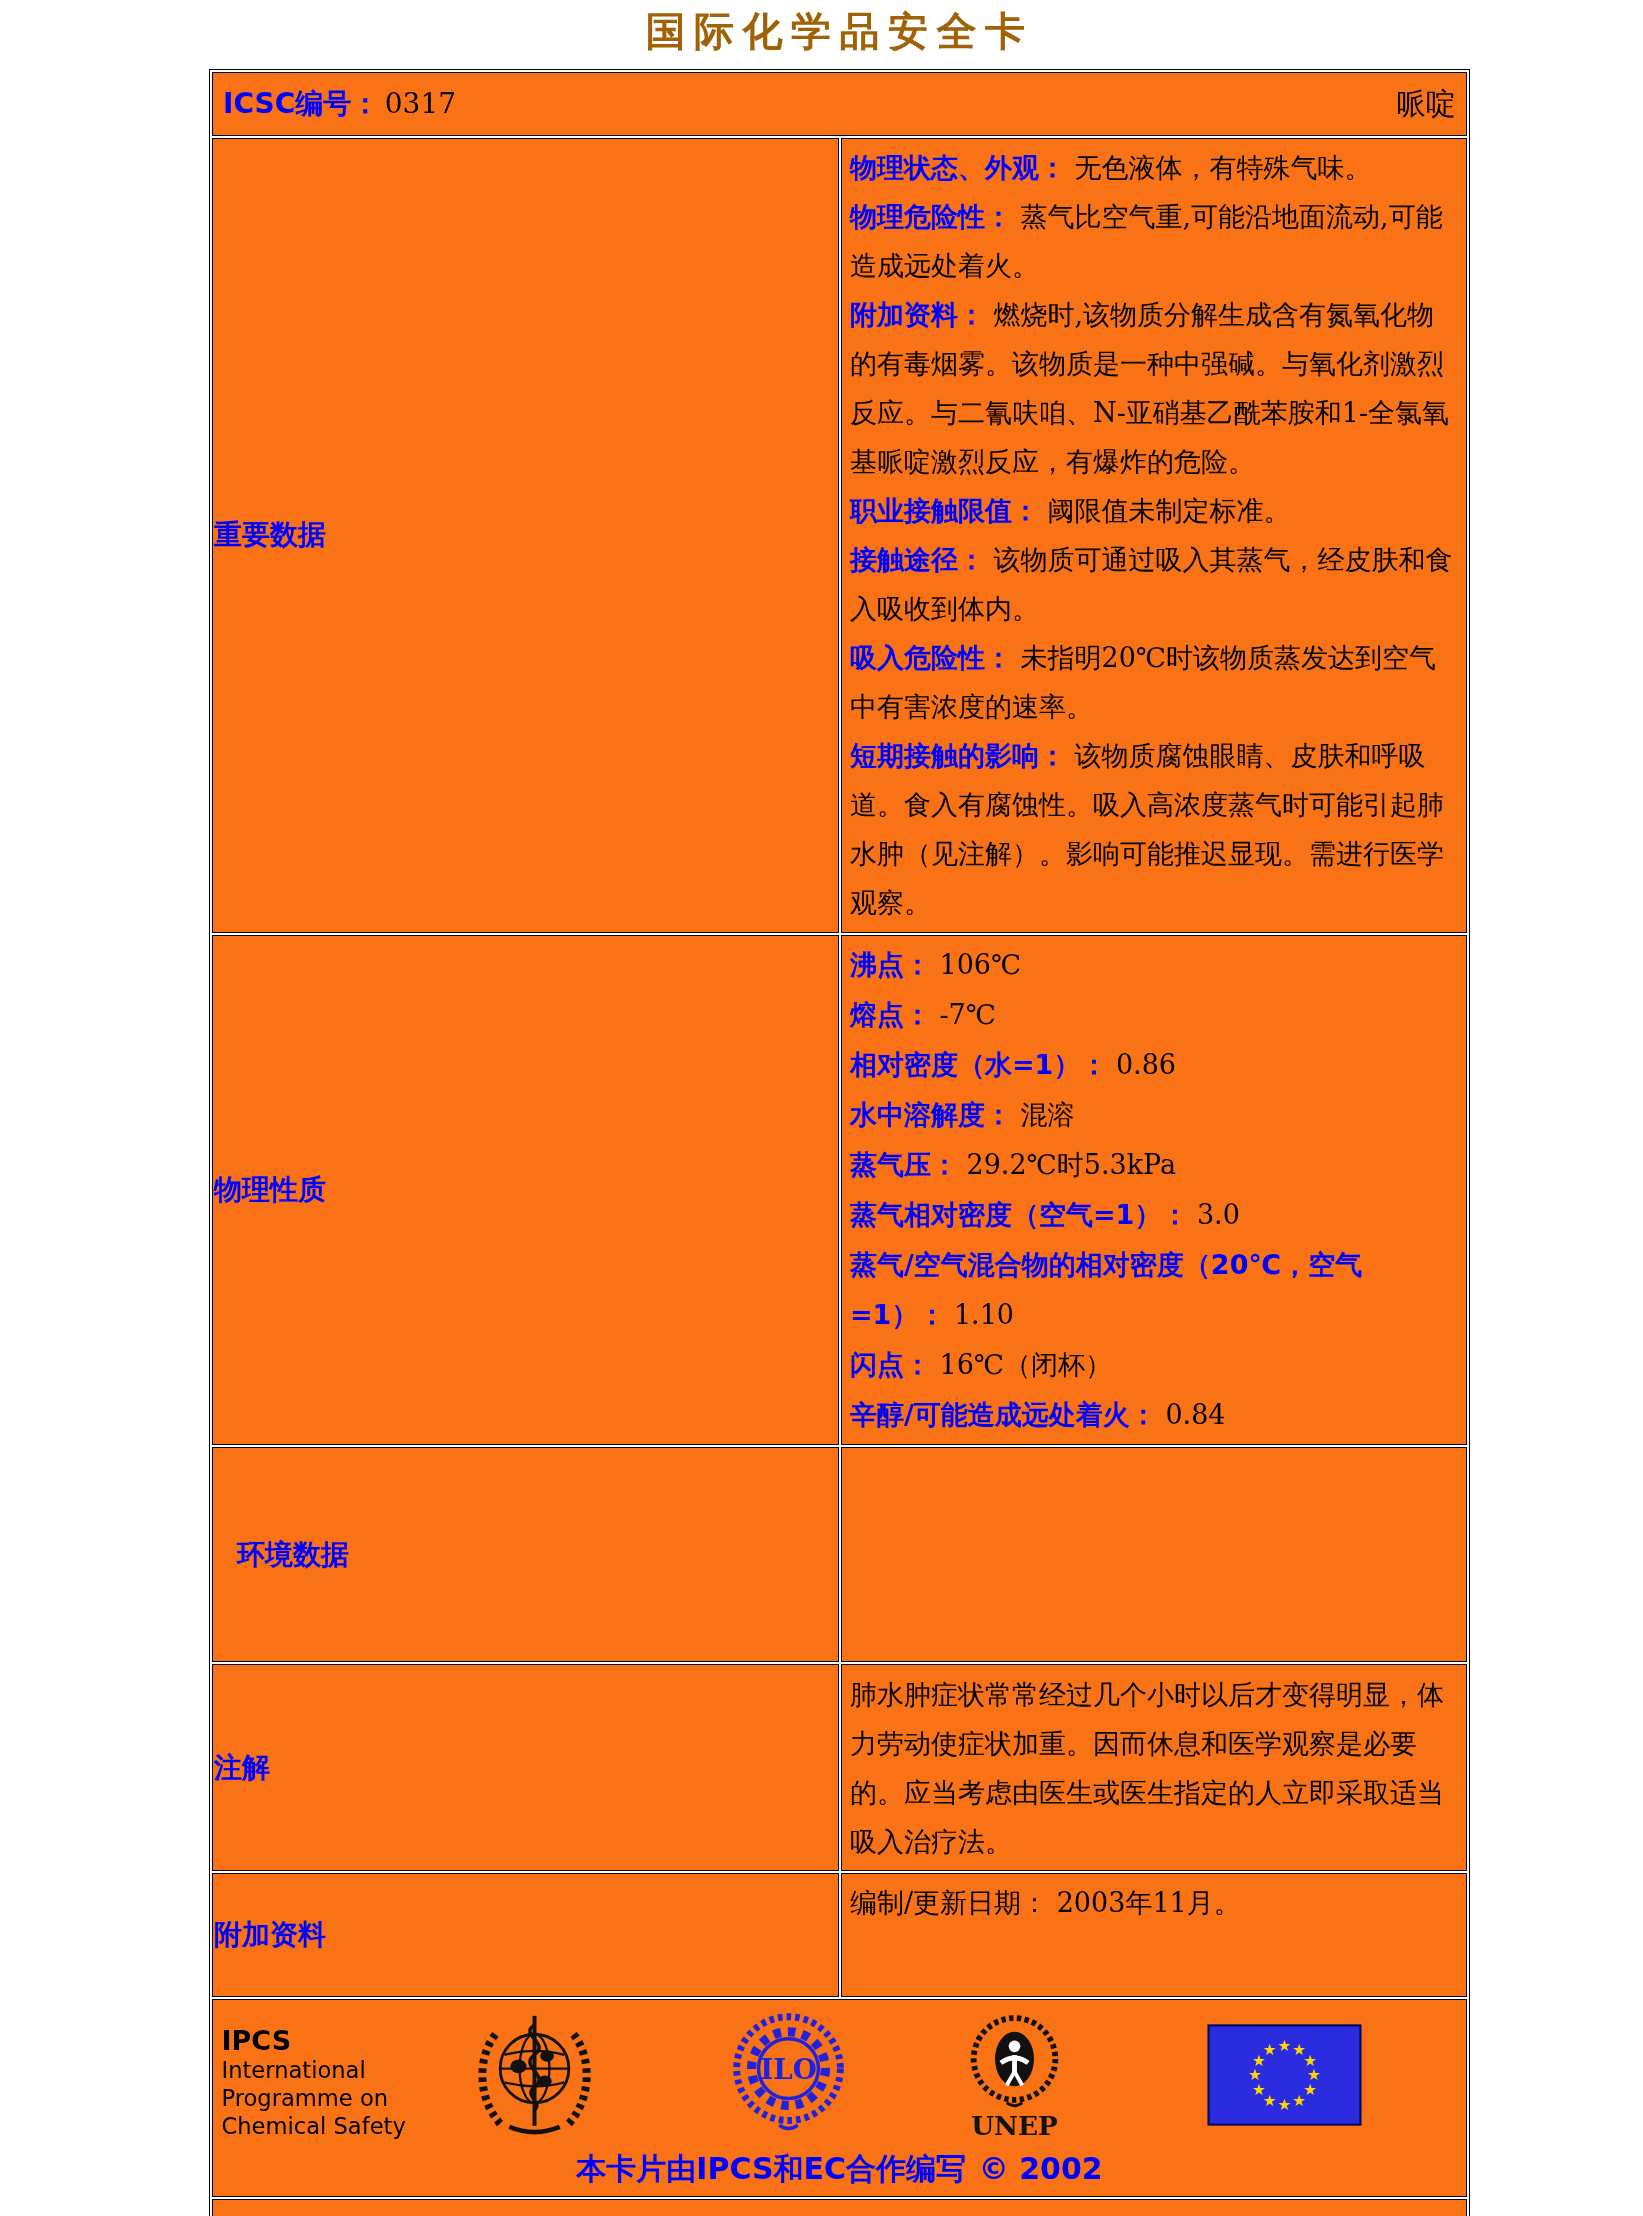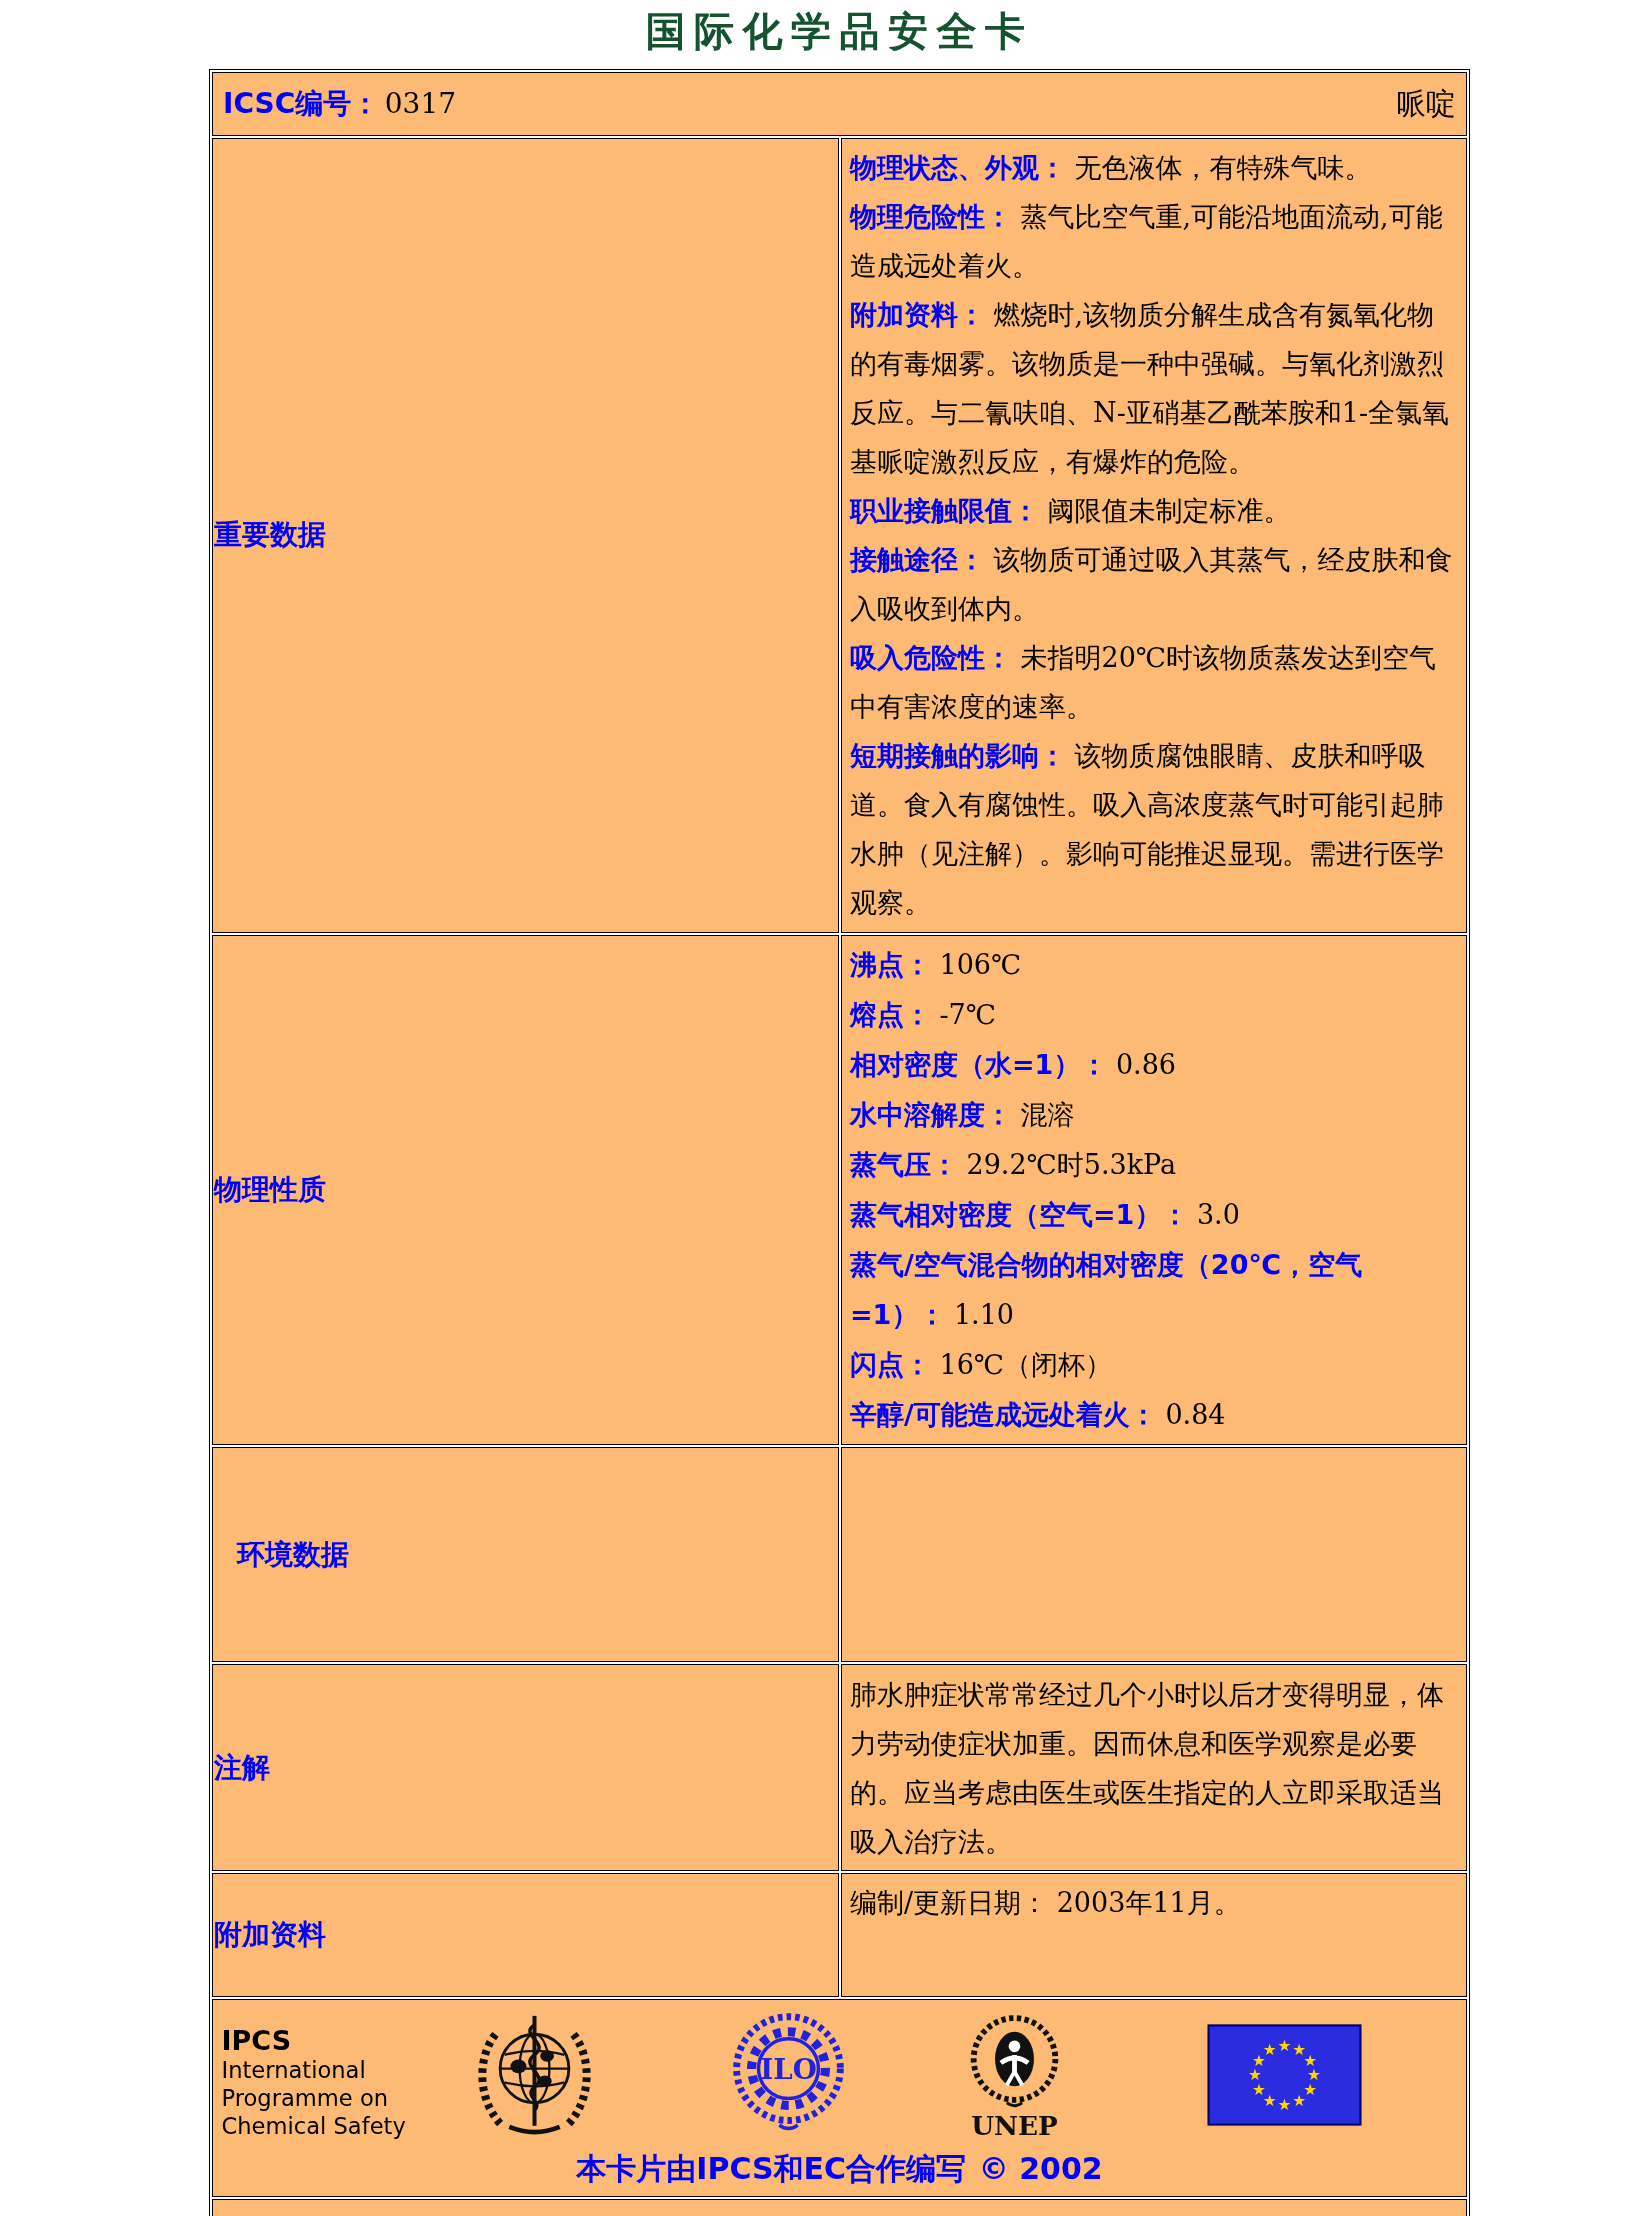--- a/index.html
+++ b/index.html
@@ -1,30 +1,30 @@
 <!DOCTYPE html>
 <html style="font-size:11.3px"><head>
 <meta charset="utf-8">
 <style>
   html, body { margin:0; padding:0; background:#ffffff; }
   body { width:1644px; font-family:"DejaVu Serif", serif; color:#000; }
   .page { width:1261px; margin:4.2px 0 0 209px; }
 
   .title {
     margin:4.2px 0 10px 0; text-align:center;
-    color:#14532d; font-family:Liberation Mono, monospace;
+    color:#a16207; font-family:Liberation Mono, monospace;
     font-weight:bold; font-size:40px; letter-spacing:8.5px;
   }
 
   table.card {
     border-collapse:separate; border-spacing:2.1px;
     border:1.4px solid #000; width:1261px; table-layout:fixed;
     background:#fff;
   }
-  td { border:1.4px solid #000; vertical-align:top; background:#fdba74; overflow:hidden; }
+  td { border:1.4px solid #000; vertical-align:top; background:#f97316; overflow:hidden; }
 
   td.label-cell {
     width:168px; text-align:left; vertical-align:middle;
     color:#0000ff; font-family:"DejaVu Sans", sans-serif;
     font-weight:bold; font-size:28px;
   }
   td.content-cell { padding:4.2px 8.5px; font-size:27px; line-height:49px; }
   td.content-cell p { margin:0; }
 
   .lbl {

